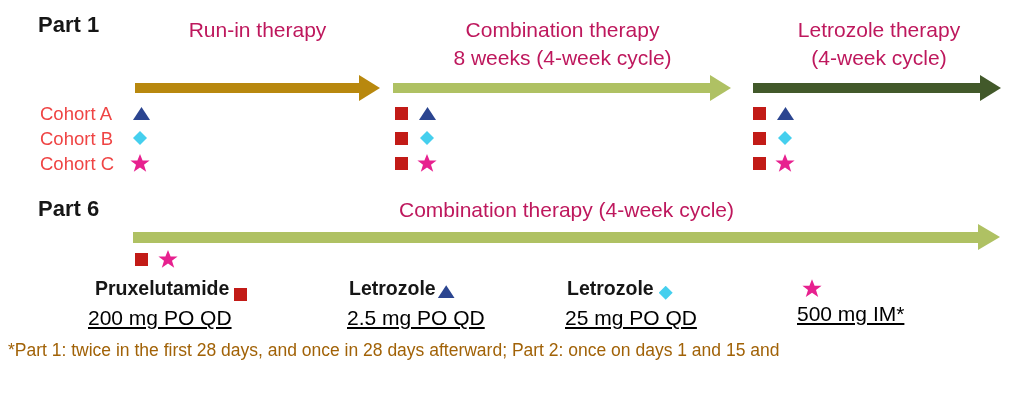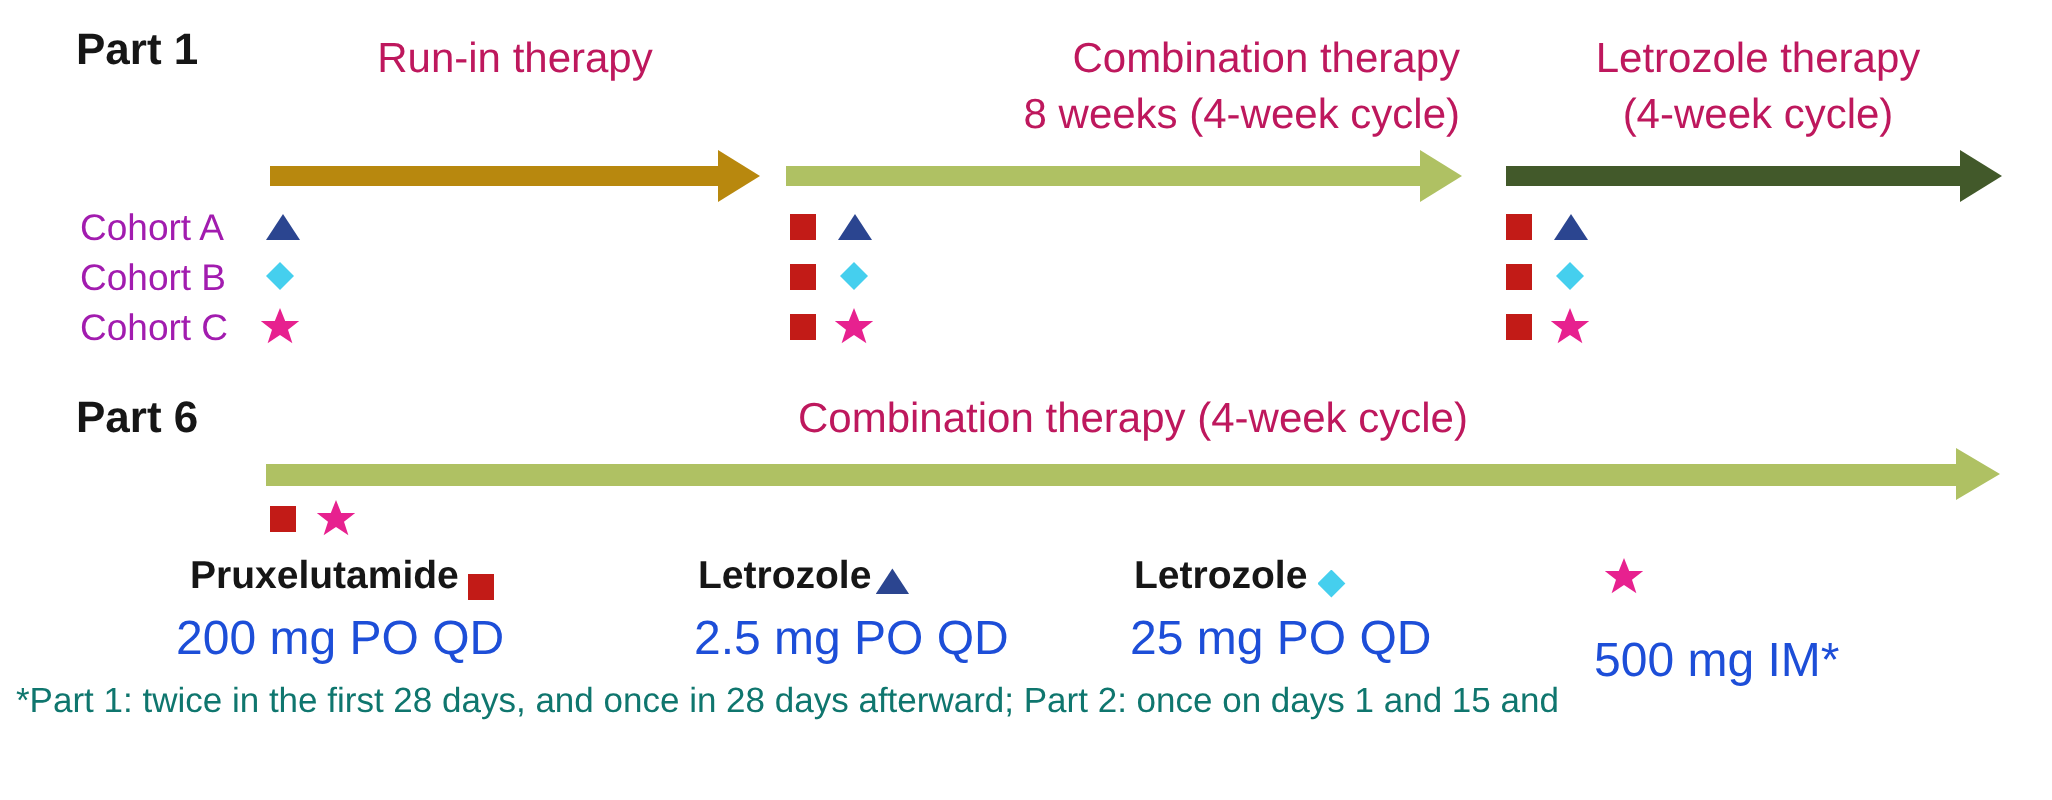--- a/index.html
+++ b/index.html
@@ -4,47 +4,47 @@
 <style>
   html,body{margin:0;padding:0;}
   body{
     width:1026px;height:400px;position:relative;background:#ffffff;
     font-family:"Liberation Sans","DejaVu Sans",sans-serif;color:#1c1c1c;
     overflow:hidden;
   }
   .abs{position:absolute;}
   .part-label{font-size:22px;font-weight:bold;color:#161616;}
   .phase-title{font-size:21px;line-height:28px;text-align:center;color:#be185d;}
-  .cohort-label{font-size:18.5px;color:#a21caf;}
+  .cohort-label{font-size:18.5px;color:#ef4444;}
   
   .arrow{position:absolute;}
   .arrow .shaft{position:absolute;left:0;}
   .arrow .head{position:absolute;clip-path:polygon(0 0,100% 50%,0 100%);}
   .gold{background:#b8880e;}
   .lgreen{background:#afc163;}
   .dgreen{background:#42592a;}
   
   .sym{position:absolute;display:block;}
   .sq{width:13px;height:13px;background:#c21b17;}
   .tri{width:17px;height:13px;background:#2b4590;clip-path:polygon(50% 0,100% 100%,0 100%);}
   .dia{width:14px;height:14px;background:#45cfee;clip-path:polygon(50% 0,100% 50%,50% 100%,0 50%);}
   .star{width:20px;height:19px;background:#e7218f;
         clip-path:polygon(50% 0%,63% 34%,98% 34%,70% 57%,81% 93%,50% 71%,19% 93%,30% 57%,2% 34%,37% 34%);}
   .sym-inline{display:inline-block;position:relative;vertical-align:middle;}
   .drug-name{font-size:19.5px;font-weight:bold;color:#161616;white-space:nowrap;}
-  .drug-dose{font-size:24px;color:#1d4ed8;white-space:nowrap;}
-  .footnote{font-size:17.5px;line-height:27px;color:#0f766e;}
+  .drug-dose{font-size:21px;color:#000000;white-space:nowrap;text-decoration:underline;}
+  .footnote{font-size:17.5px;line-height:27px;color:#a16207;}
 </style>
 </head>
 <body>
 
 <div class="abs part-label" style="left:38px;top:12px;">Part 1</div>
 
 <div class="abs phase-title" style="left:135px;top:16px;width:245px;">Run-in therapy</div>
-<div class="abs phase-title" style="left:395px;top:16px;width:335px;text-align:right;">
+<div class="abs phase-title" style="left:395px;top:16px;width:335px;">
   <div>Combination therapy</div>
   <div>8 weeks (4-week cycle)</div>
 </div>
 <div class="abs phase-title" style="left:755px;top:16px;width:248px;">
   <div>Letrozole therapy</div>
   <div>(4-week cycle)</div>
 </div>
 
 <div class="arrow" style="left:135px;top:75px;width:245px;height:26px;">
   <div class="shaft gold" style="top:8px;width:227px;height:10px;"></div>
@@ -103,18 +103,18 @@
   <div class="drug-dose" style="margin-top:6px;margin-left:-2px;">2.5 mg PO QD</div>
 </div>
 
 <div class="abs" style="left:567px;top:277px;">
   <span class="drug-name">Letrozole</span><span class="sym-inline dia" style="margin-left:5px;top:2px;"></span>
   <div class="drug-dose" style="margin-top:6px;margin-left:-2px;">25 mg PO QD</div>
 </div>
 
 <div class="abs" style="left:798px;top:277px;">
   <span class="sym-inline star" style="margin-left:4px;top:2px;"></span>
-  <div class="drug-dose" style="margin-top:21px;margin-left:-1px;">500 mg IM*</div>
+  <div class="drug-dose" style="margin-top:6px;margin-left:-1px;">500 mg IM*</div>
 </div>
 
 <div class="abs footnote" style="left:8px;top:337px;width:1012px;">
   <div>*Part 1: twice in the first 28 days, and once in 28 days afterward; Part 2: once on days 1 and 15 and</div>
 </div>
 
 </body></html>

